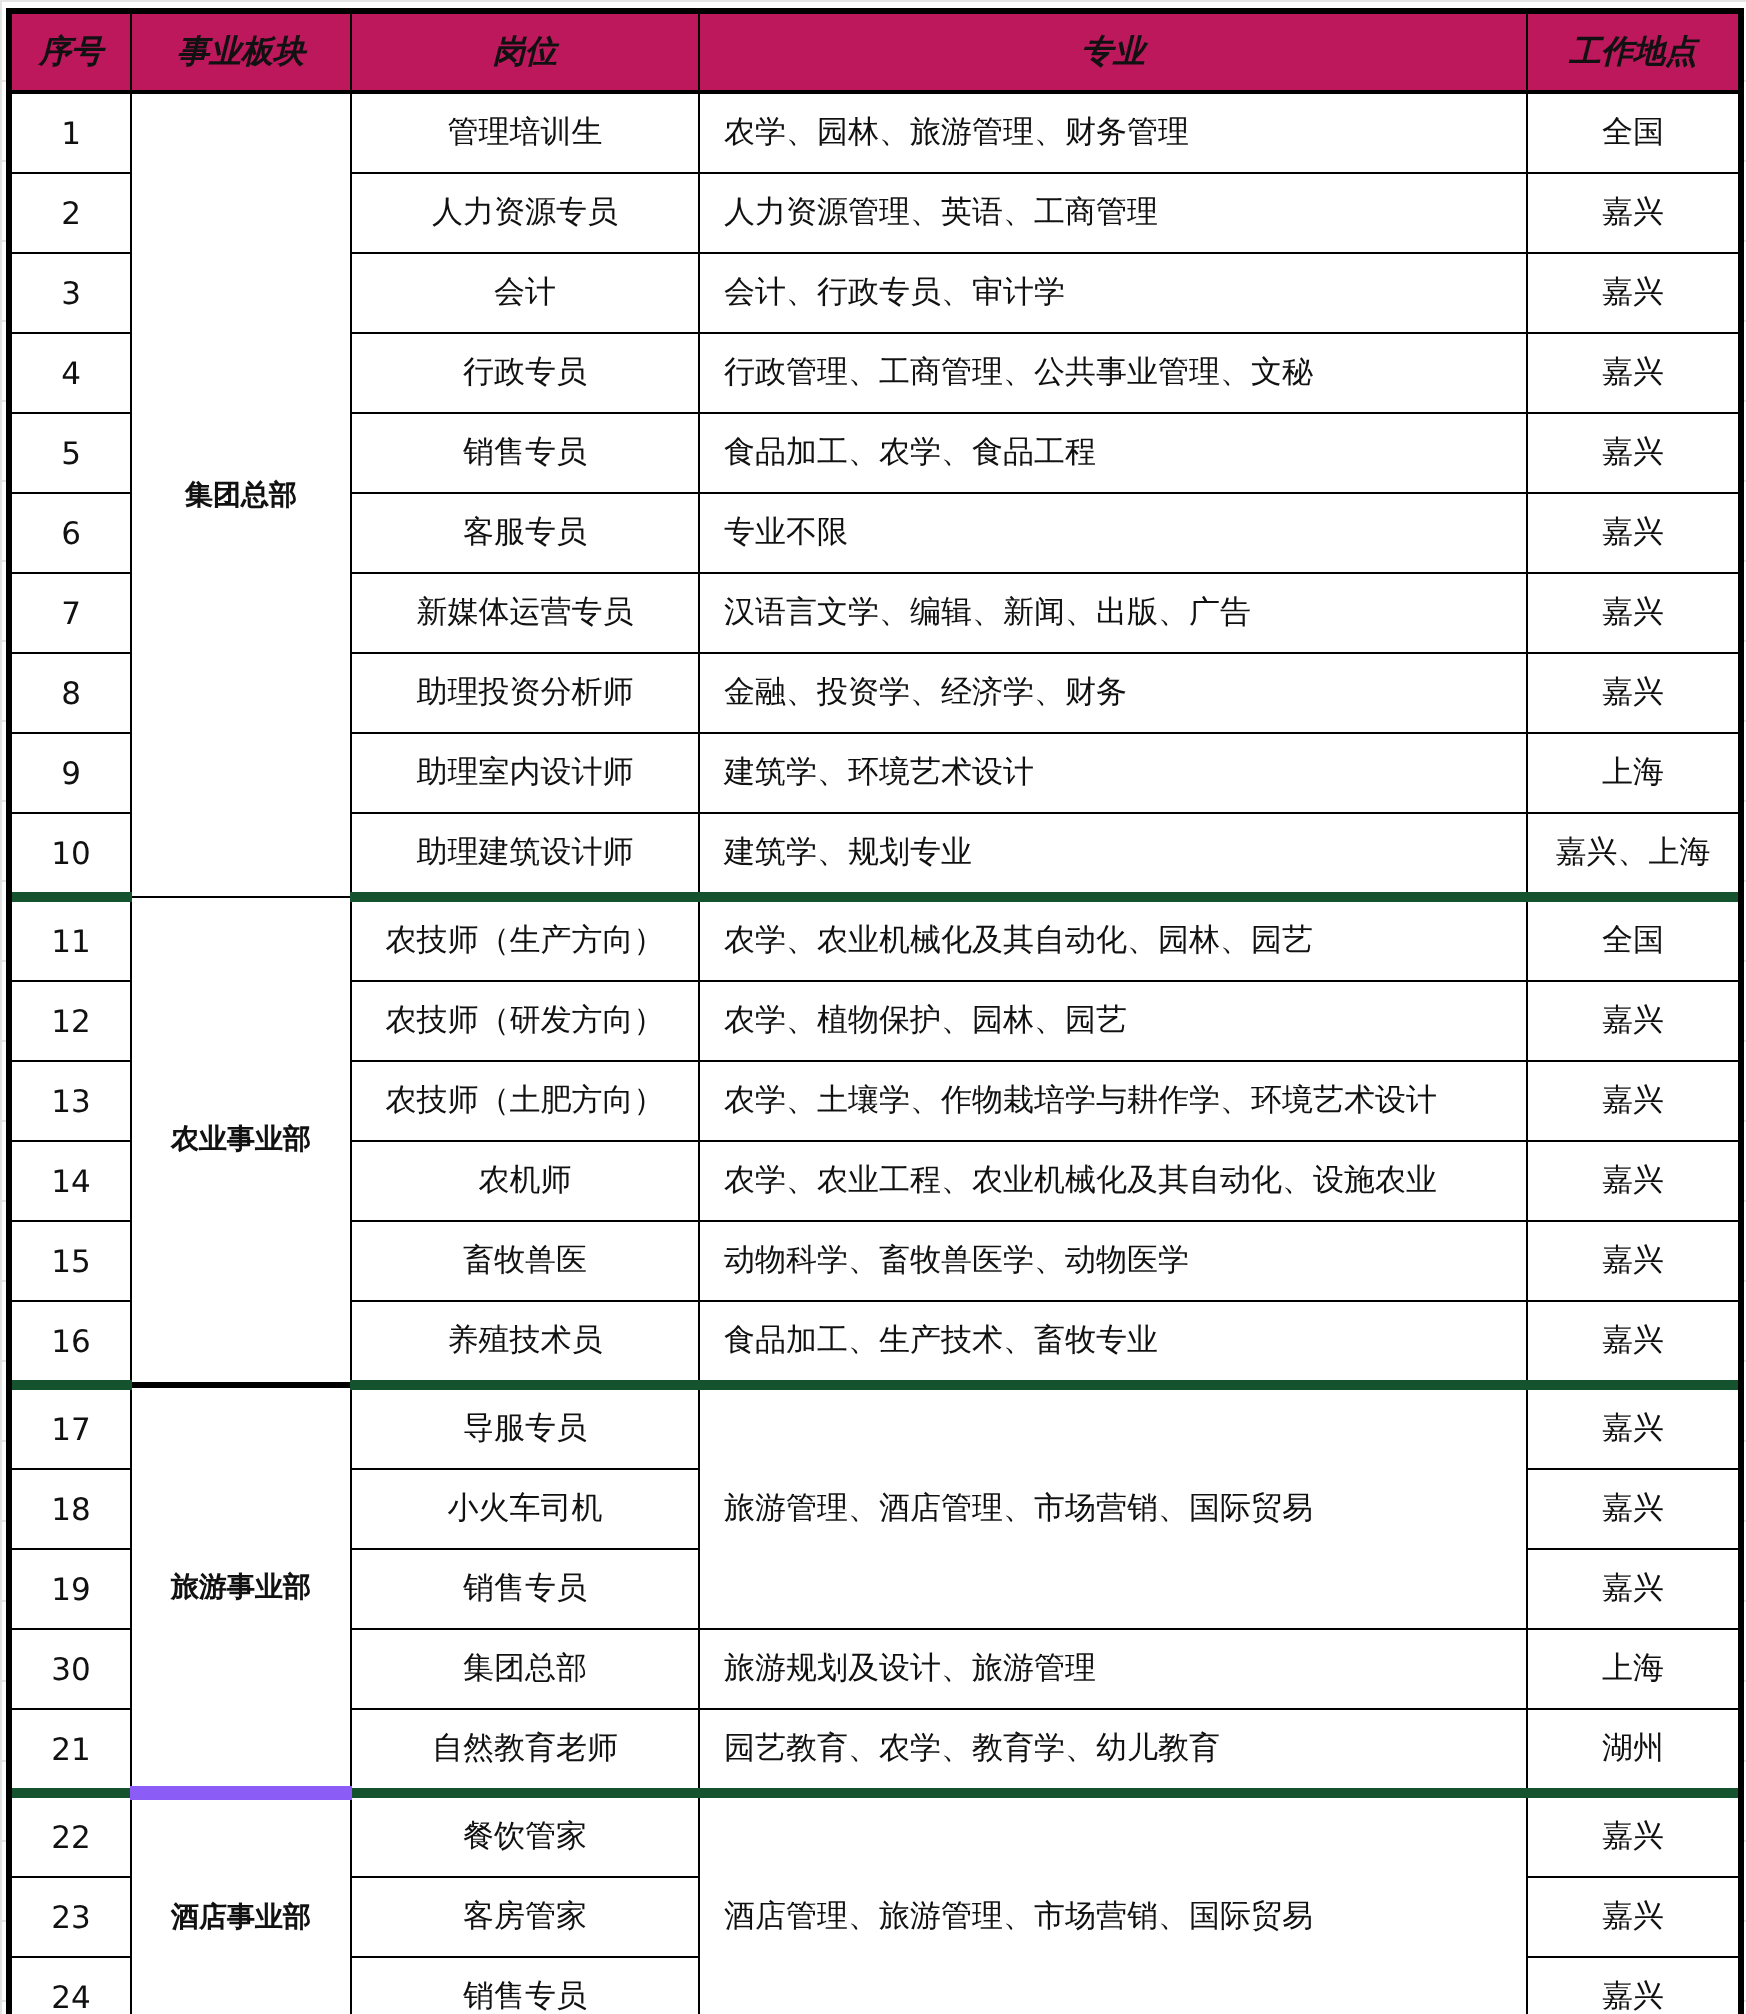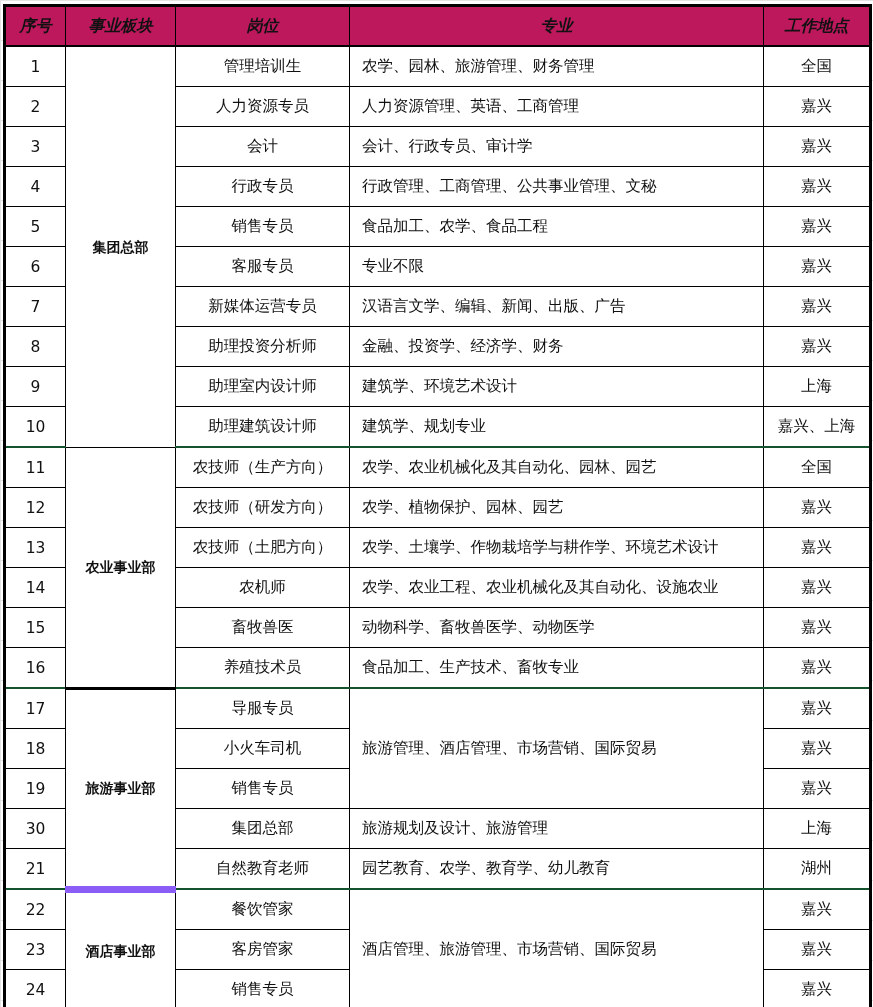--- a/index.html
+++ b/index.html
@@ -7,21 +7,21 @@
          font-family:"DejaVu Sans","Liberation Sans",sans-serif; color:#111; }
   .gridbg { position:absolute; inset:0;
     background-image: linear-gradient(#e4e4e4 1px, transparent 1px), linear-gradient(90deg, #e4e4e4 1px, transparent 1px);
     background-size: 873px 40px, 873px 40px; }
   table { position:absolute; left:5px; top:6px; border-collapse:collapse; table-layout:fixed; width:864px; background:#fff; }
   col.c1 { width:60px; } col.c2 { width:110px; } col.c3 { width:174px; } col.c4 { width:414px; } col.c5 { width:106px; }
   th, td { border:1px solid #000; height:39px; padding:0; font-size:15.5px; text-align:center; vertical-align:middle; white-space:nowrap; overflow:hidden; }
   th { background:#be185d; font-weight:bold; font-size:16px; height:38px; border-bottom:2px solid #000;font-style:italic; }
   td.major { text-align:left; padding-left:12px; }
   td.section { font-weight:bold; font-size:14px; white-space:normal; line-height:20px; padding:17px 10px; }
-  tr.group-end td { border-bottom:2px solid #14532d; }
+  tr.group-end td { border-bottom:5px solid #14532d; }
   table { outline:3px solid #000; outline-offset:-1px; }
 </style>
 </head>
 <body>
 
 <div class="gridbg"></div>
 
 <table>
   <colgroup>
       <col class="c1">

